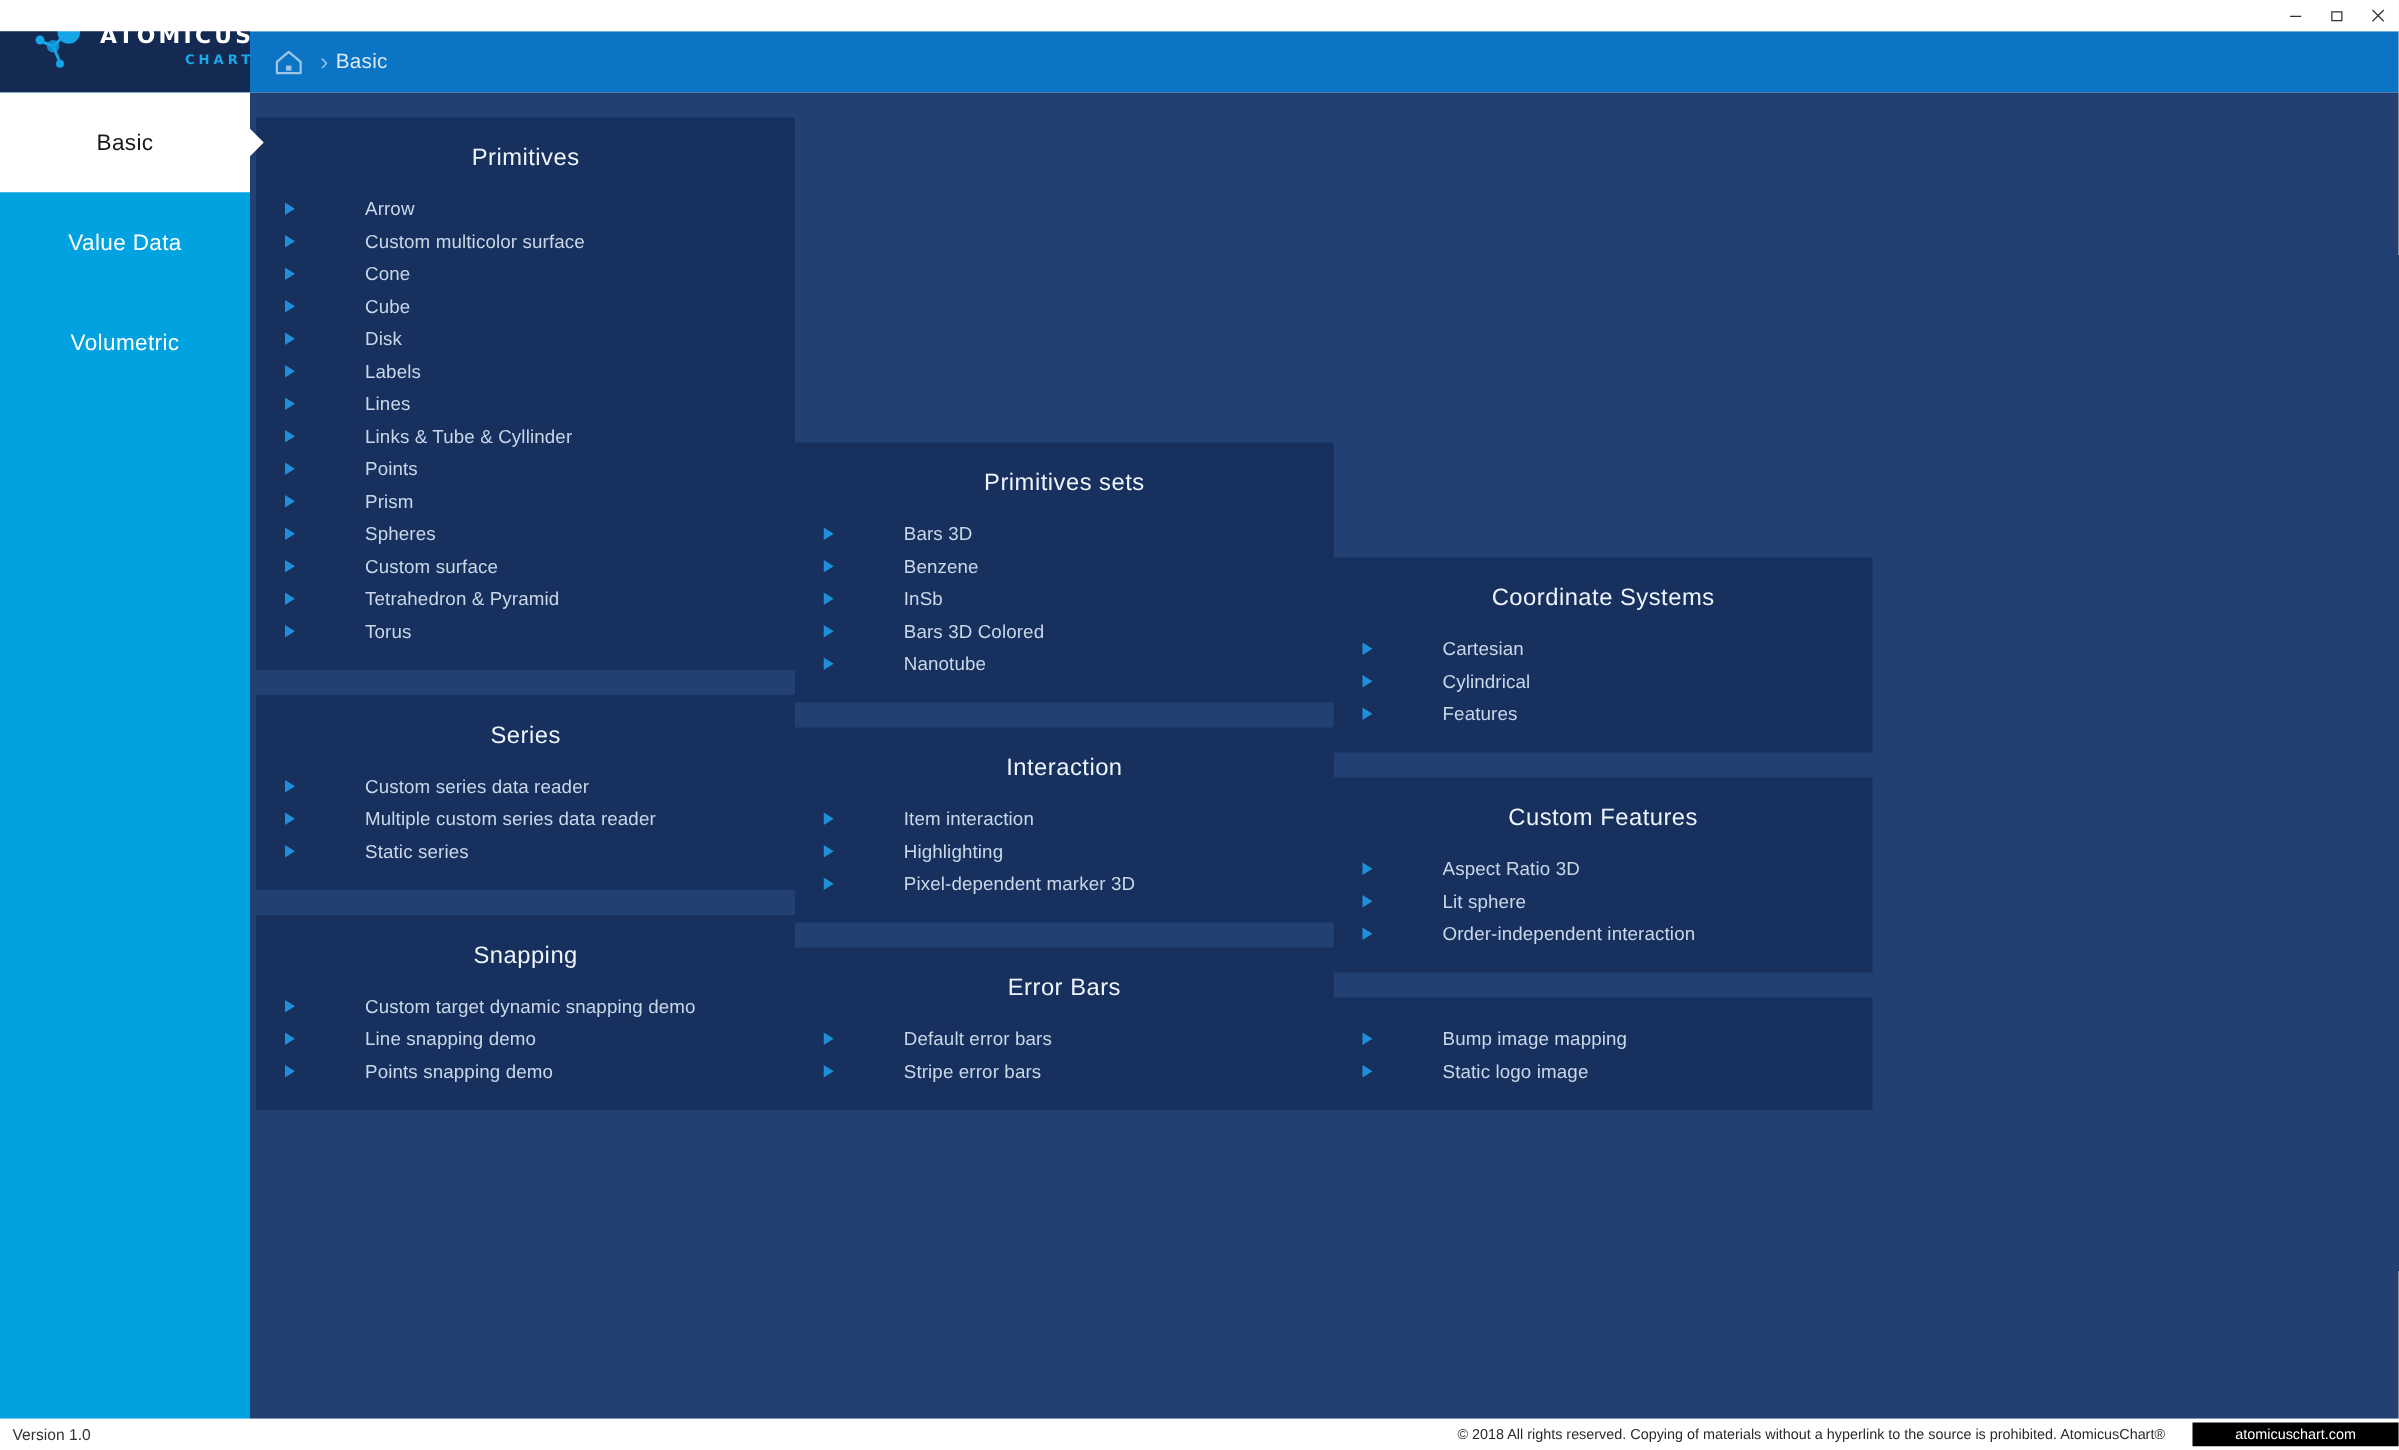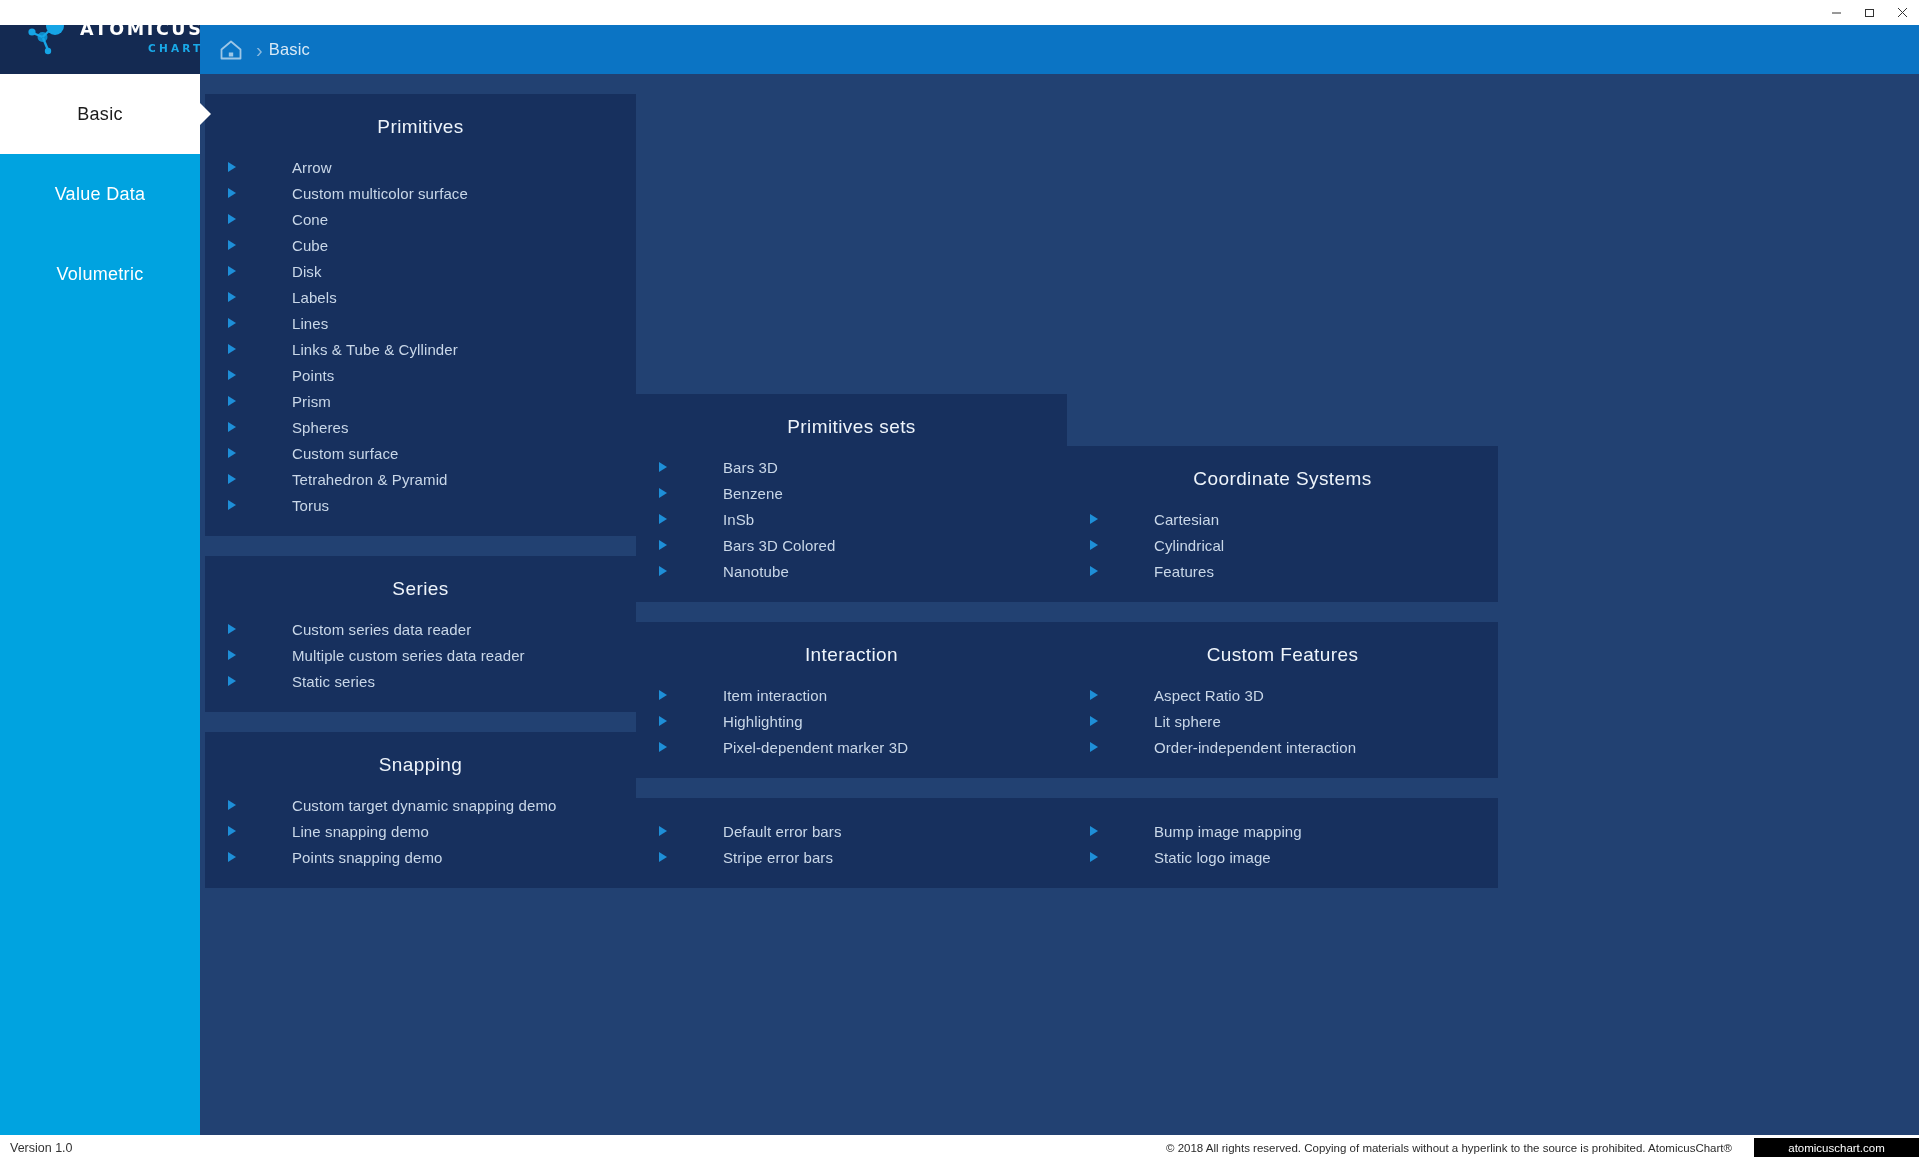--- a/index.html
+++ b/index.html
@@ -404,20 +404,21 @@
               <span class="bullet"></span>
               <span class="item-label">Highlighting</span>
             </div>
           <div class="card-item">
               <span class="bullet"></span>
               <span class="item-label">Pixel-dependent marker 3D</span>
             </div>
         </div>
 
         <div class="card">
+          <div class="card-title">Error Bars</div>
           <div class="card-item">
               <span class="bullet"></span>
               <span class="item-label">Default error bars</span>
             </div>
           <div class="card-item">
               <span class="bullet"></span>
               <span class="item-label">Stripe error bars</span>
             </div>
         </div>
       </div>

